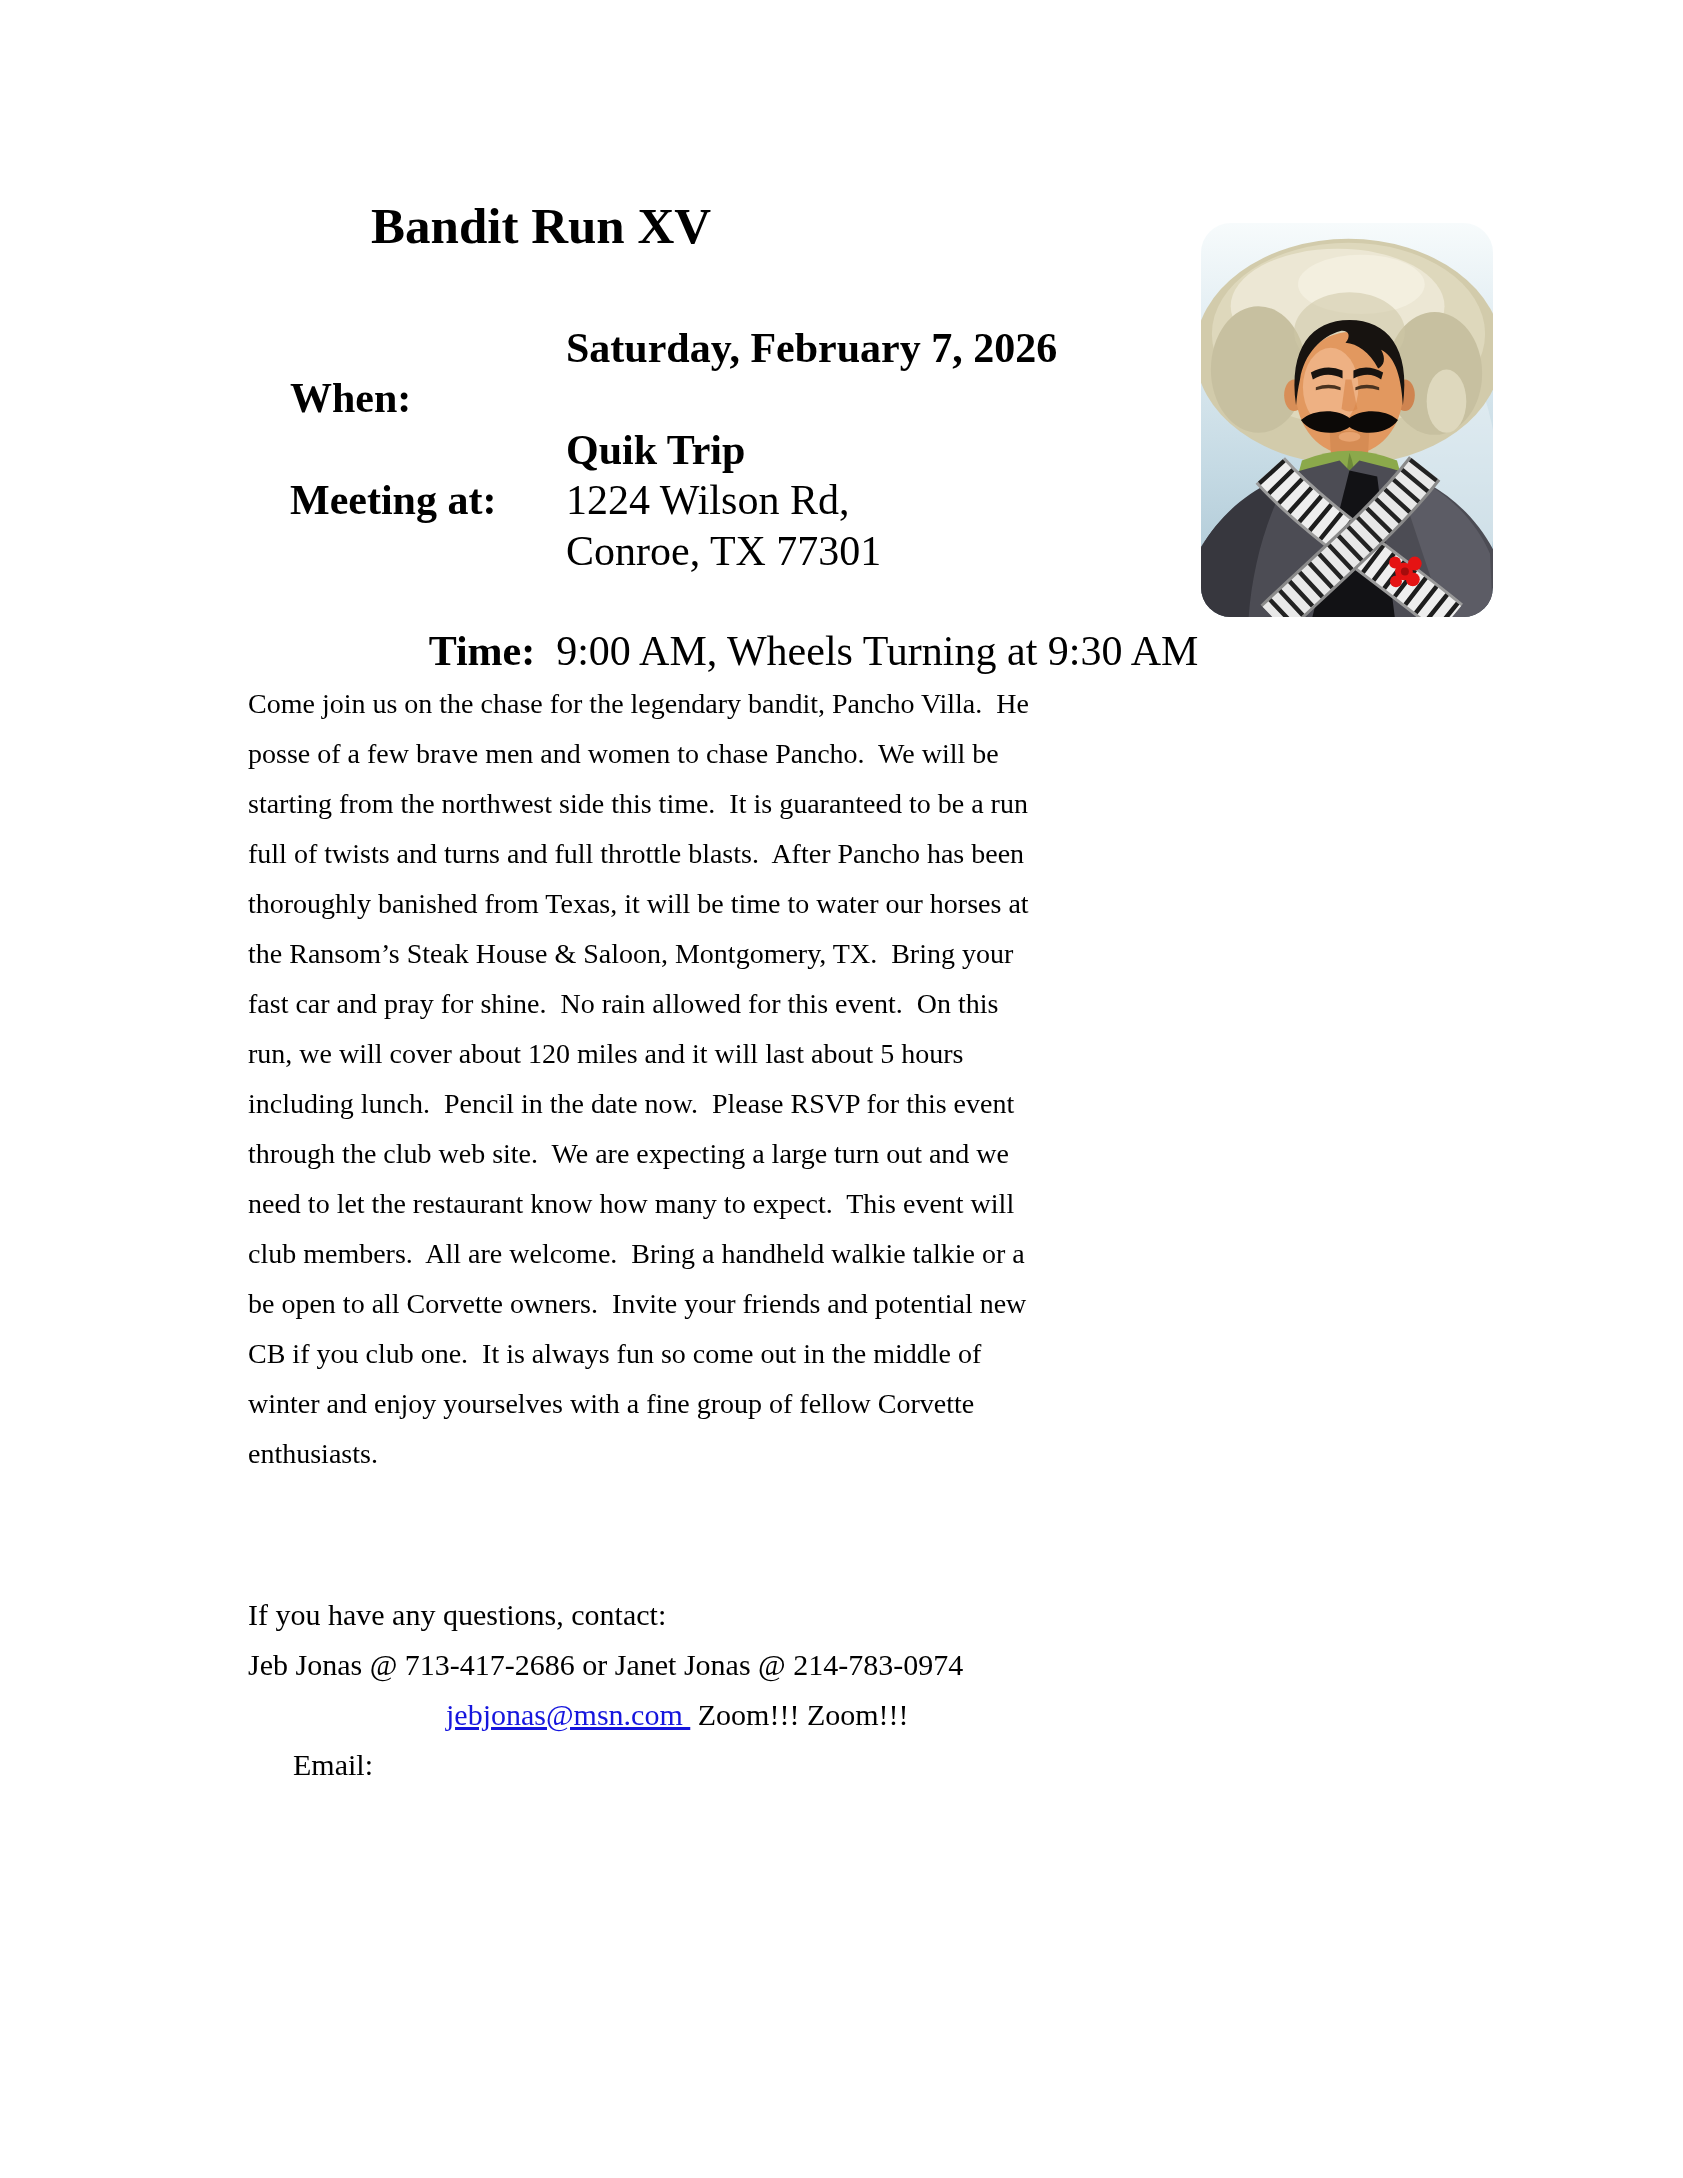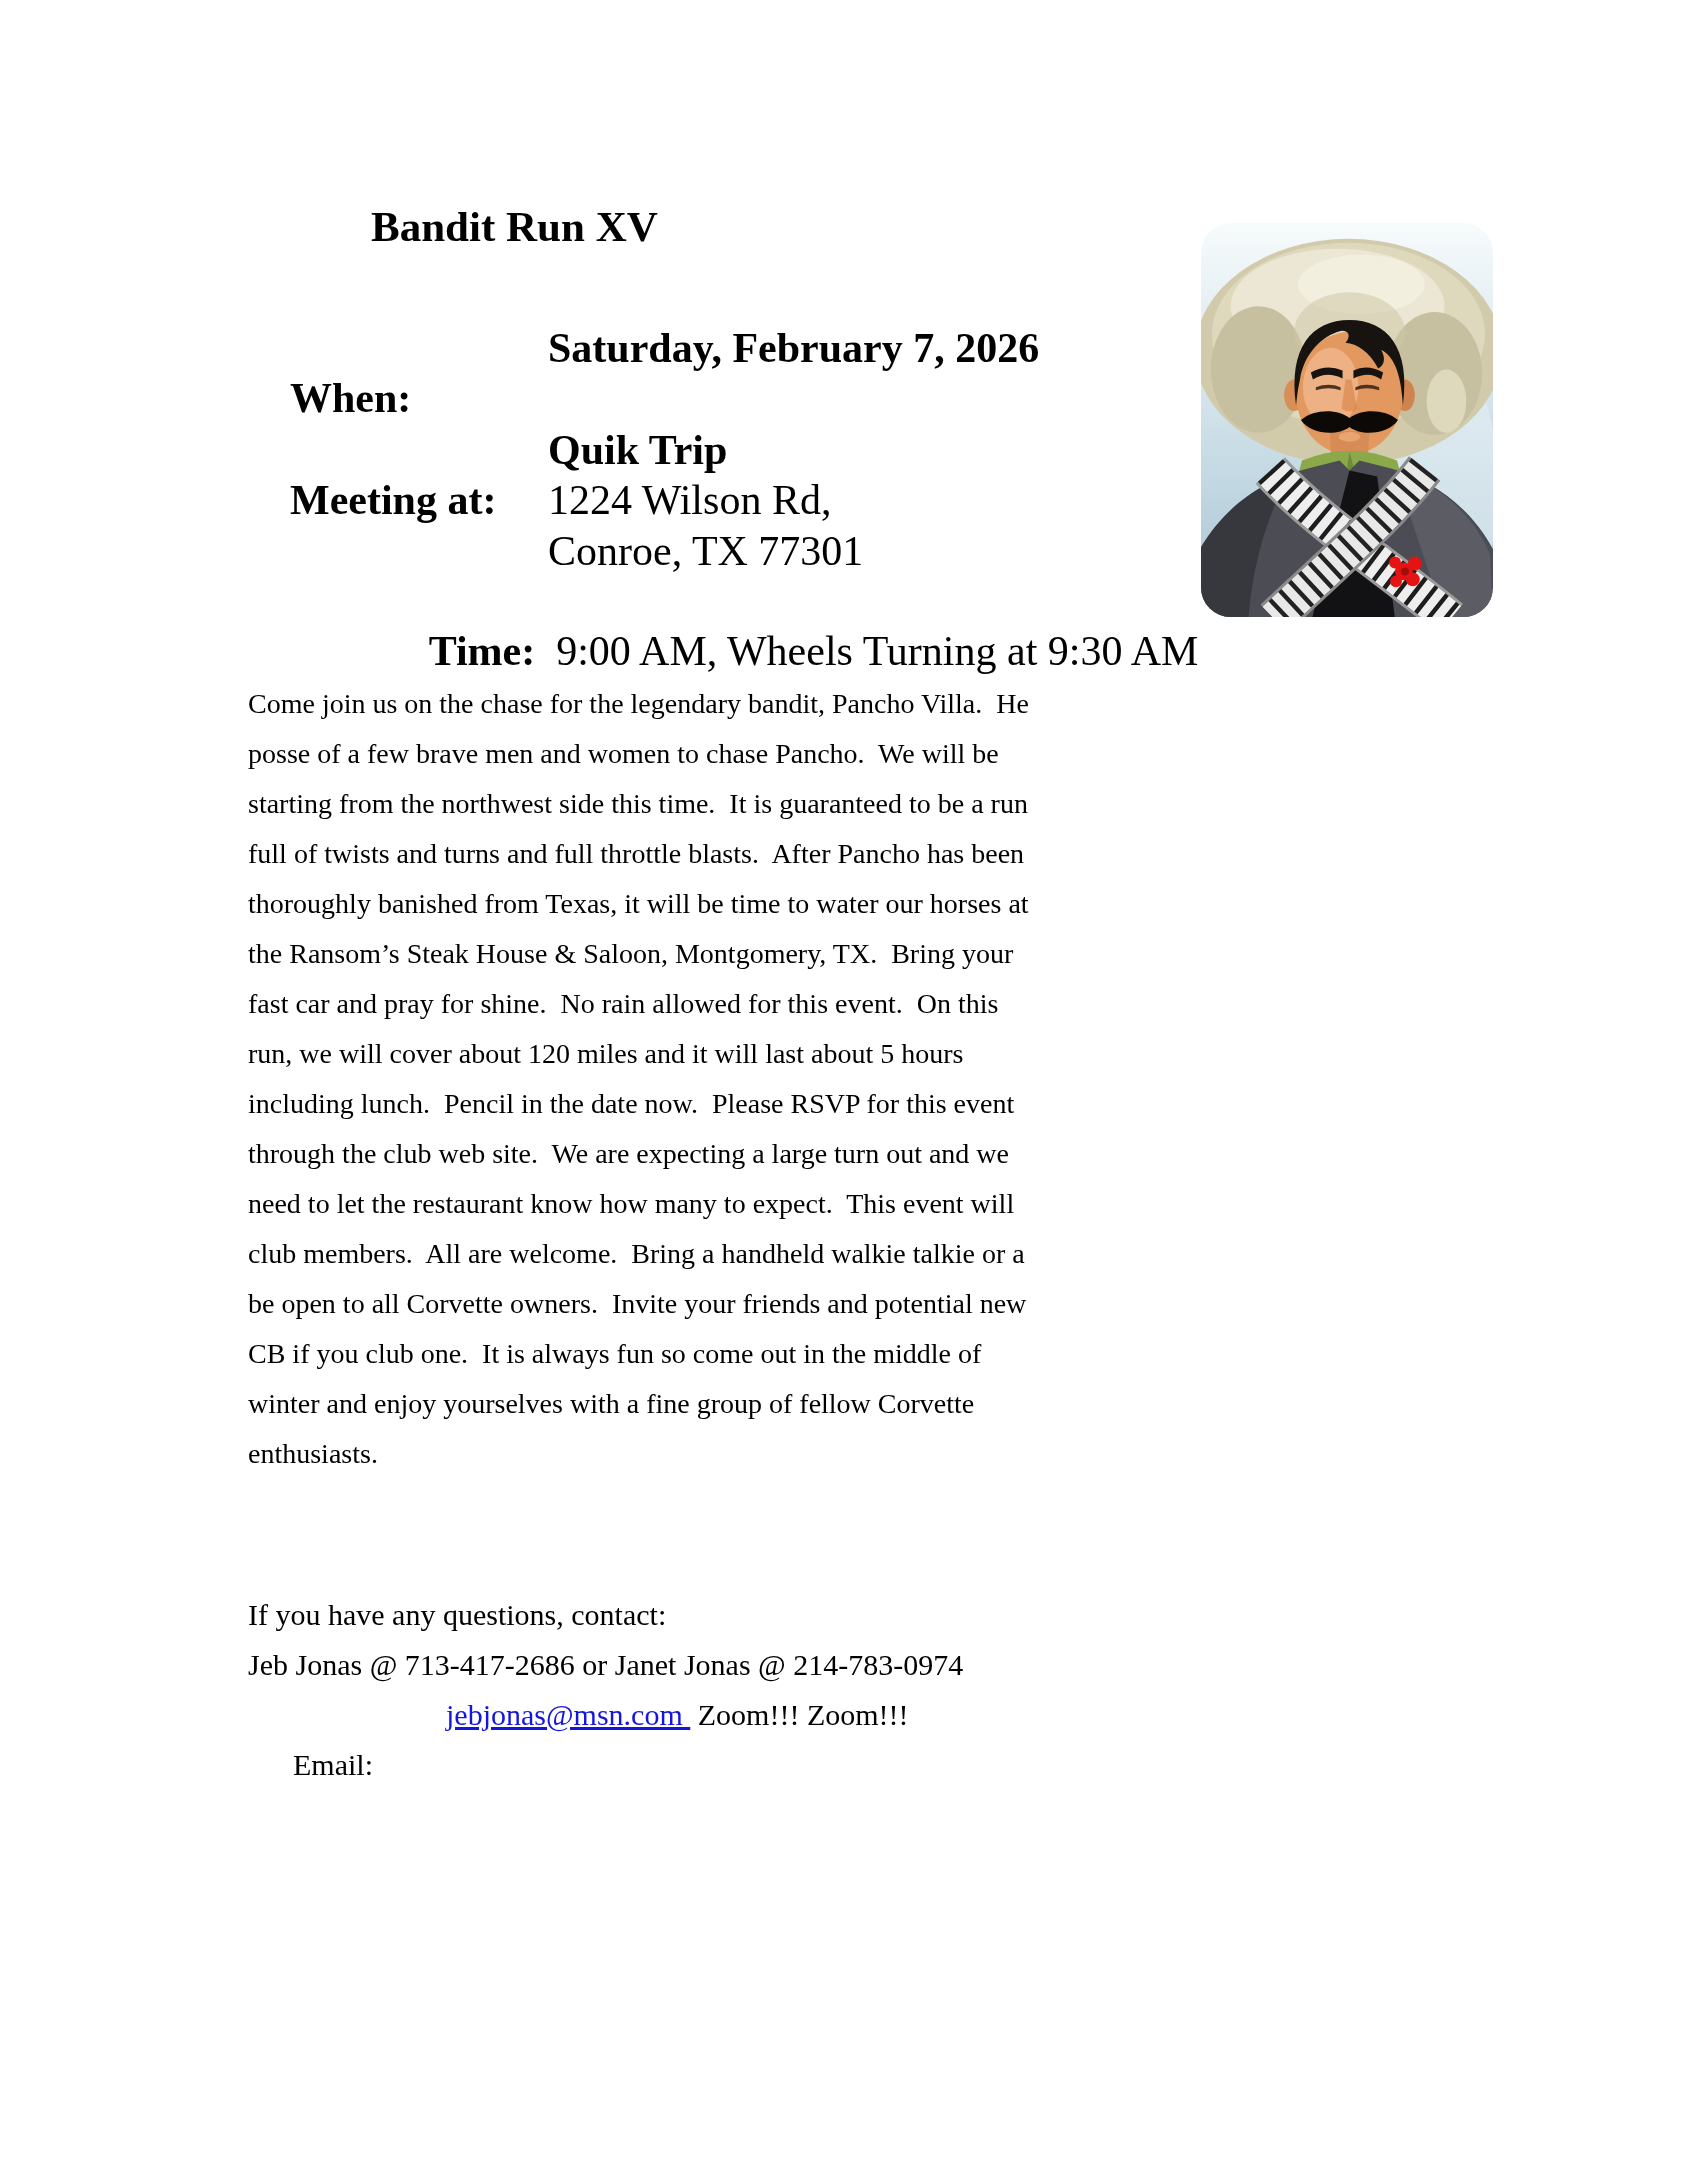--- a/index.html
+++ b/index.html
@@ -6,25 +6,25 @@
   .page{
     position:relative;
     width:1683px;height:2178px;
     background:#ffffff;
     color:#000000;
     font-family:"Liberation Serif","DejaVu Serif",serif;
     overflow:hidden;
   }
   .doc-title{
     position:absolute;left:371px;top:196px;
-    font-size:43px;font-weight:bold;line-height:61px;white-space:pre;
+    font-size:51px;font-weight:bold;line-height:61px;white-space:pre;
   }
   .info-row{position:absolute;left:248px;width:1089px;height:50px;line-height:50px;font-size:42px;white-space:pre;}
   .info-label{font-weight:bold;}
-  .tabbed{position:absolute;left:300px;top:0;white-space:pre;}
+  .tabbed{position:absolute;left:318px;top:0;white-space:pre;}
   .bold{font-weight:bold;}
   .para{
     position:absolute;left:248px;top:679px;width:1287px;
     font-size:28px;line-height:50px;
   }
   .para div{white-space:pre;height:50px;}
   .contact{
     position:absolute;left:248px;top:1590px;width:1287px;
     font-size:30px;line-height:50px;
   }

